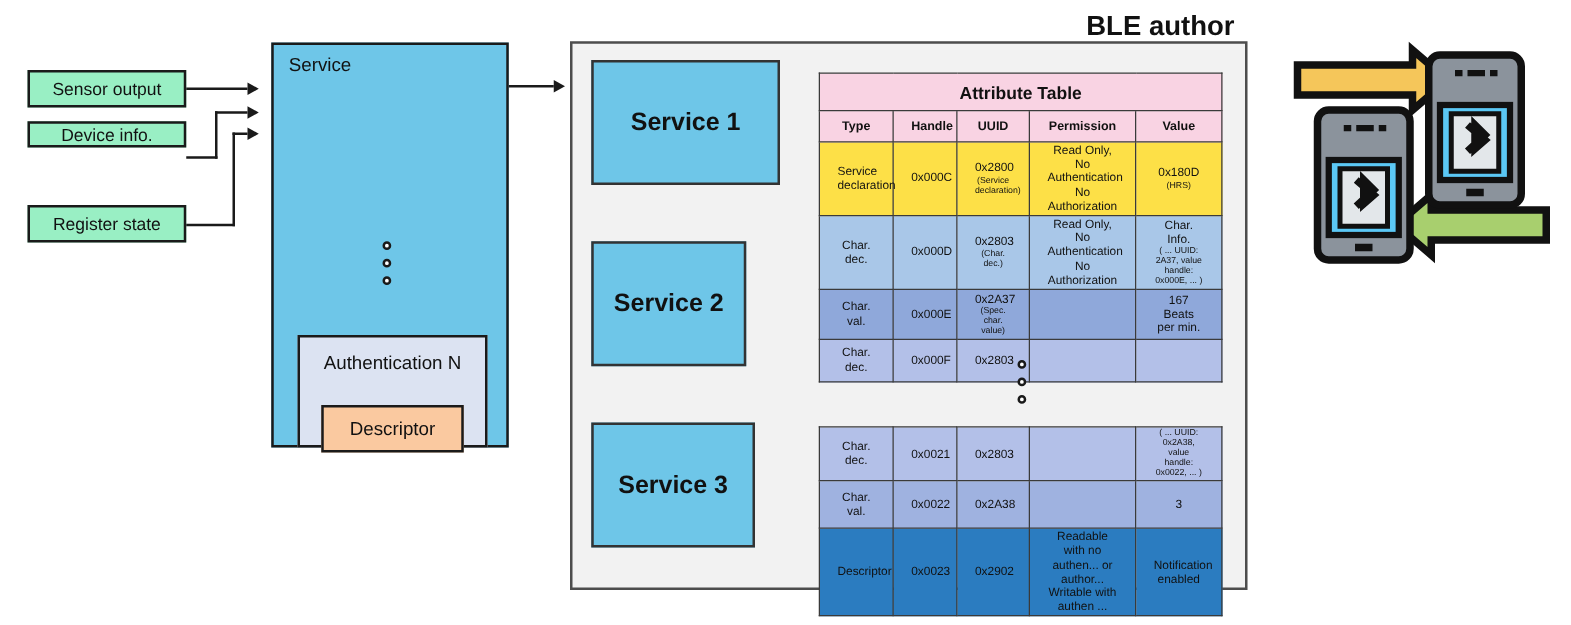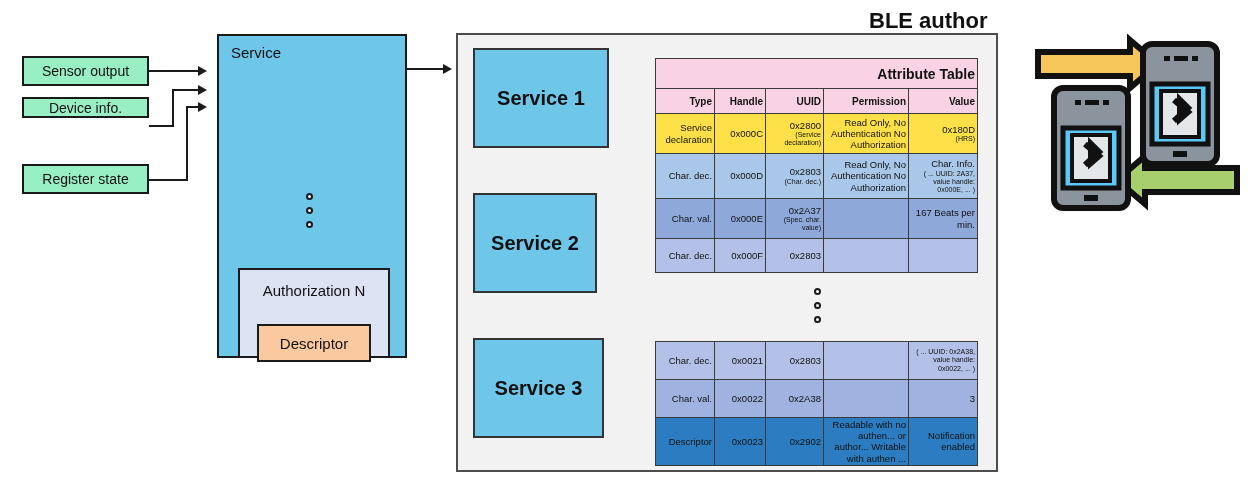--- a/index.html
+++ b/index.html
@@ -110,23 +110,23 @@
 
   
   table.attr {
     border-collapse: collapse;
     table-layout: fixed;
     position: absolute;
     box-sizing: border-box;
   }
   table.attr td, table.attr th {
     border: 1.5px solid #3a3a3a;
-    text-align: right;
+    text-align: center;
     vertical-align: middle;
-    padding: 1px 2px;
+    padding: 1px 14px;
     color: #111;
     box-sizing: border-box;
     margin-top: 20px;
   }
   .tbl-title {
     background: #f9d3e3;
     font-size: 14px;
     font-weight: bold;
     height: 30px;
   }
@@ -179,33 +179,33 @@
   <div class="service-panel-title">Service</div>
 
 
   <div class="dots-vert abs" style="left:87px; top:157px;">
     <div class="dot-ring solid-bg"></div>
     <div class="dot-ring solid-bg"></div>
     <div class="dot-ring solid-bg"></div>
   </div>
 
   <div class="char-box bottom abs" style="left:19px; top:232px; width:152px; height:90px;">
-    <span>Authorization N</span>
+    <span>Authentication N</span>
   </div>
   <div class="descriptor-box abs" style="left:38px; top:288px; width:114px; height:38px;">Descriptor</div>
 </div>
 
 <div class="line-h abs" style="left:407px; top:68px; width:36px;"></div>
 <div class="arrow-head abs" style="left:443px; top:64px;"></div>
 
 <div class="ble-title abs" style="left:869px; top:8px;">BLE author</div>
 
 <div class="ble-container abs" style="left:456px; top:33px; width:542px; height:439px;"></div>
 
-<div class="service-blue abs" style="left:473px; top:48px; width:136px; height:100px;">Service 1</div>
+<div class="service-blue abs" style="left:473px; top:48px; width:151px; height:100px;">Service 1</div>
 <div class="service-blue abs" style="left:473px; top:193px; width:124px; height:100px;">Service 2</div>
 <div class="service-blue abs" style="left:473px; top:338px; width:131px; height:100px;">Service 3</div>
 
 <table class="attr" style="left:655px; top:58px; width:322px;">
   <colgroup>
     <col style="width:59px">
       <col style="width:51px">
       <col style="width:58px">
     <col style="width:85px">
       <col style="width:69px">

